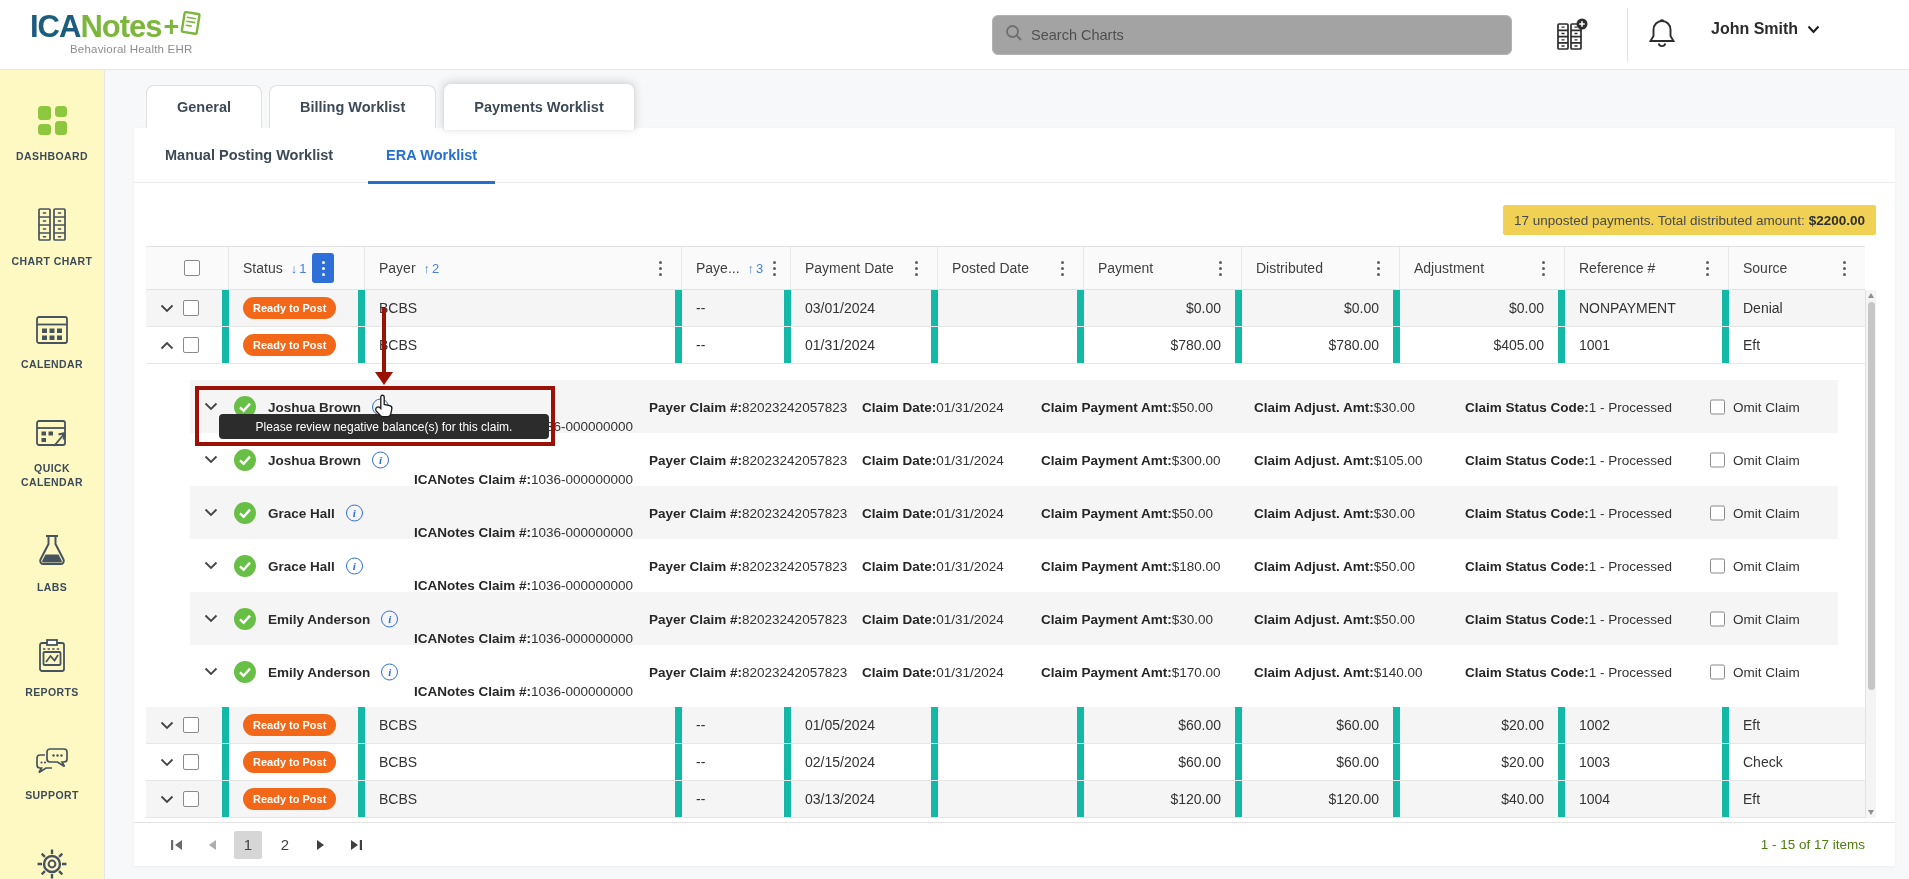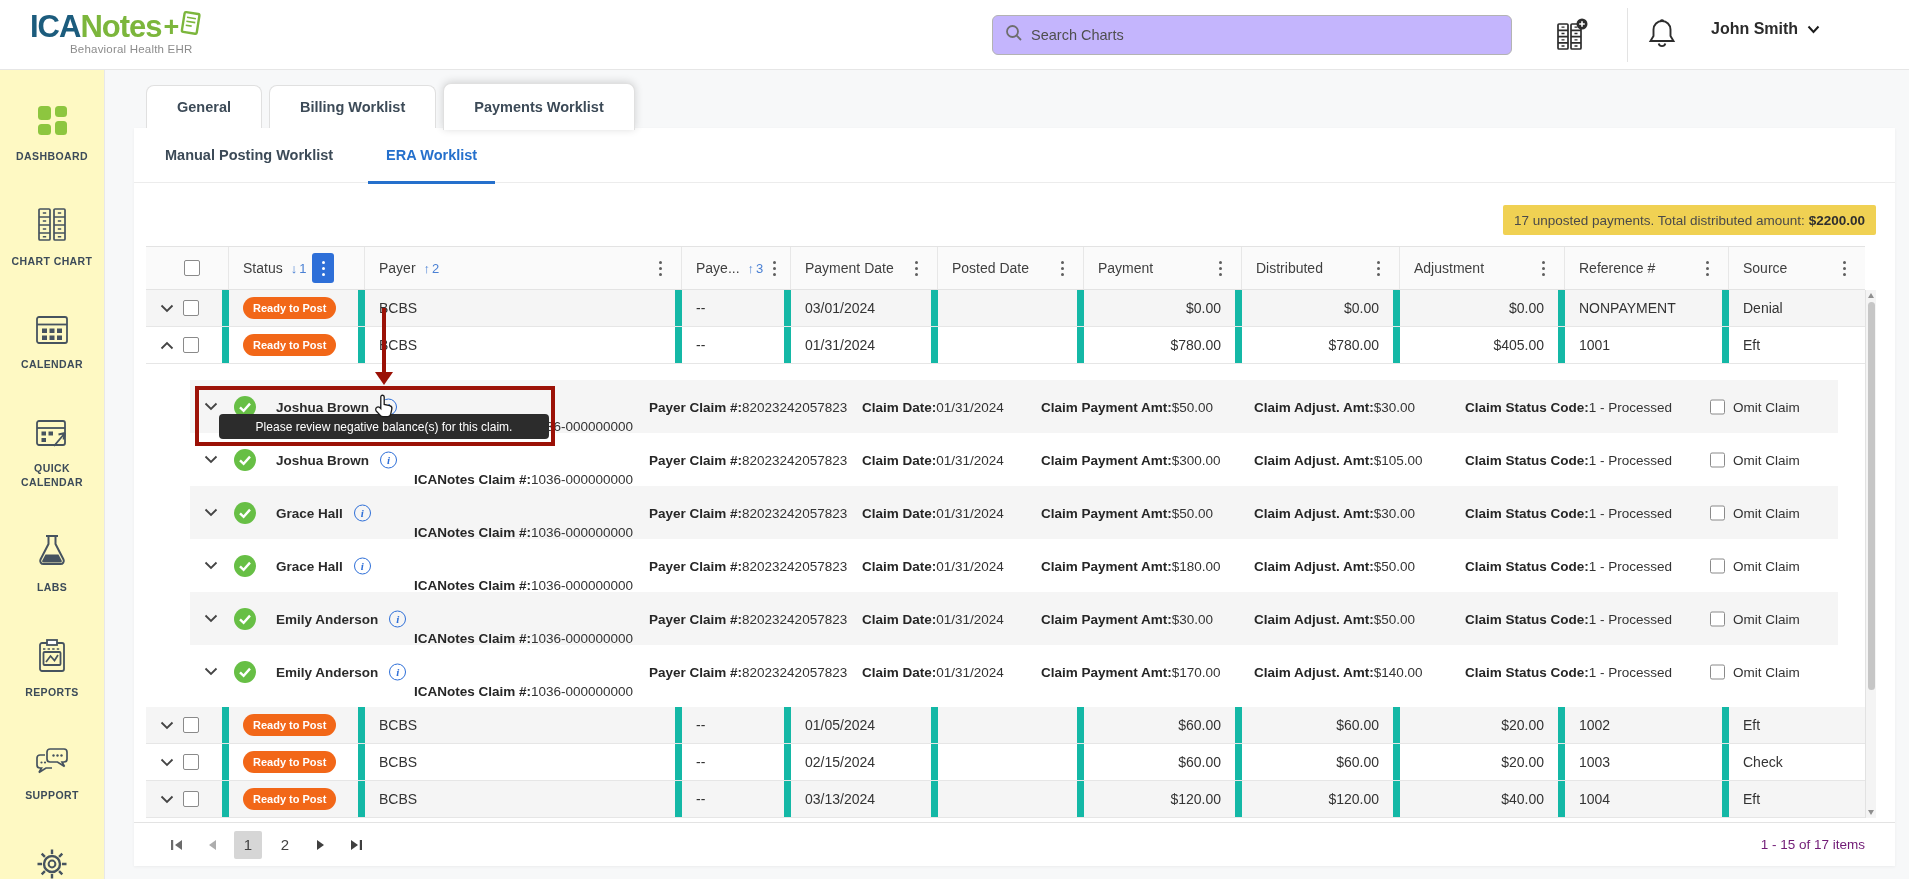--- a/index.html
+++ b/index.html
@@ -12,21 +12,21 @@
     border-bottom:1px solid #e6e6e6; z-index:30; }
   .logo { position:absolute; left:30px; top:8px; }
   .logo-line { display:flex; align-items:center; font-weight:bold; font-size:31px; letter-spacing:-1px; }
   .logo-ica { color:#1c5c7d; }
   .logo-notes { color:#7cb63c; }
   .logo-plus { color:#7cb63c; font-size:27px; margin-left:2px; }
   .logo-doc { margin-left:1px; margin-top:2px; }
   .logo-tag { font-size:11.5px; color:#8c8c8c; margin-left:40px; margin-top:-3px; letter-spacing:.2px; }
 
   .search-wrap { position:absolute; left:992px; top:15px; width:520px; height:40px;
-    border:1px solid #b3b3b3; border-radius:6px; background:#c4b5fd; display:flex; align-items:center; padding:0 12px; }
+    border:1px solid #b3b3b3; border-radius:6px; background:#a3a3a3; display:flex; align-items:center; padding:0 12px; }
   .search-wrap input { border:none; outline:none; font-size:14.5px; color:#444; width:100%;
     font-family:"Liberation Sans", sans-serif; background:transparent; margin-left:8px; }
   .search-wrap input::placeholder { color:#4f4f4f; opacity:1; }
 
   .cabinet-btn { position:absolute; left:1552px; top:17px; width:38px; height:38px; cursor:pointer; }
   .top-divider { position:absolute; left:1627px; top:8px; width:1px; height:54px; background:#e3e3e3; }
   .bell-btn { position:absolute; left:1646px; top:18px; width:32px; height:34px; cursor:pointer; }
   .user-menu { position:absolute; left:1711px; top:20px; display:flex; align-items:center; gap:9px; cursor:pointer; }
   .user-name { font-size:16px; font-weight:bold; color:#2b2b2b; }
 
@@ -91,21 +91,21 @@
 
   .gap { height:16px; background:#fff; }
   .gap2 { height:9px; background:#fff; }
 
   
   .crow { position:relative; margin-left:44px; width:1648px; height:53px; background:#fff; font-size:13.5px; color:#333; }
   .crow.alt { background:#f5f5f5; }
   .crow > * { position:absolute; top:50%; transform:translateY(-50%); white-space:nowrap; }
   .crow .chev { left:12px; }
   .crow .check { left:44px; width:22px; height:22px; }
-  .crow .cname { left:86px; display:flex; align-items:center; gap:11px; font-weight:bold; color:#2b2b2b; }
+  .crow .cname { left:78px; display:flex; align-items:center; gap:11px; font-weight:bold; color:#2b2b2b; }
   .info { width:17px; height:17px; border:1.5px solid #2e6fd8; border-radius:50%; color:#2e6fd8;
     display:inline-flex; align-items:center; justify-content:center; font-size:11px;
     font-family:"Liberation Serif", serif; font-style:italic; font-weight:bold; cursor:pointer; }
   .cf b { color:#262626; }
   .f1{left:224px;margin-top:19px;} .f2{left:459px;} .f3{left:672px;} .f4{left:851px;} .f5{left:1064px;} .f6{left:1275px;}
   .f7{left:1520px; display:flex; align-items:center; gap:8px;}
   .f7 .cb { width:15px; height:15px; }
 
   
   .vscroll { position:absolute; left:1719px; top:44px; width:11px; height:528px; background:#f4f4f4;
@@ -117,21 +117,21 @@
     border-right:3.5px solid transparent; border-top:5px solid #8f8f8f; }
 
   
   .pager { position:absolute; left:0; bottom:0; width:1761px; height:44px; border-top:1px solid #e3e3e3;
     display:flex; align-items:center; padding:0 30px; background:#fff; }
   .pg-btn { width:26px; height:26px; display:flex; align-items:center; justify-content:center;
     margin-right:9px; cursor:pointer; }
   .pg-num { width:28px; height:28px; display:flex; align-items:center; justify-content:center;
     font-size:15px; color:#424242; border-radius:2px; margin-right:9px; cursor:pointer; }
   .pg-num.active { background:#d6d6d6; }
-  .pg-info { margin-left:auto; font-size:13.5px; color:#701a75; }
+  .pg-info { margin-left:auto; font-size:13.5px; color:#4d7c0f; }
 
   
   .anno-rect { position:absolute; left:195px; top:386px; width:360px; height:60px;
     border:4px solid #9b1106; z-index:40; pointer-events:none; }
   .anno-arrow-line { position:absolute; left:382px; top:308px; width:4px; height:66px; background:#9b1106; z-index:40; }
   .anno-arrow-head { position:absolute; left:375px; top:372px; width:0; height:0;
     border-left:9px solid transparent; border-right:9px solid transparent; border-top:13px solid #9b1106; z-index:40; }
   .tooltip { position:absolute; left:219px; top:414px; width:330px; height:25px; background:#2c2c2c;
     border-radius:4px; color:#fff; font-size:12px; display:flex; align-items:center; justify-content:center;
     z-index:41; white-space:nowrap; }

